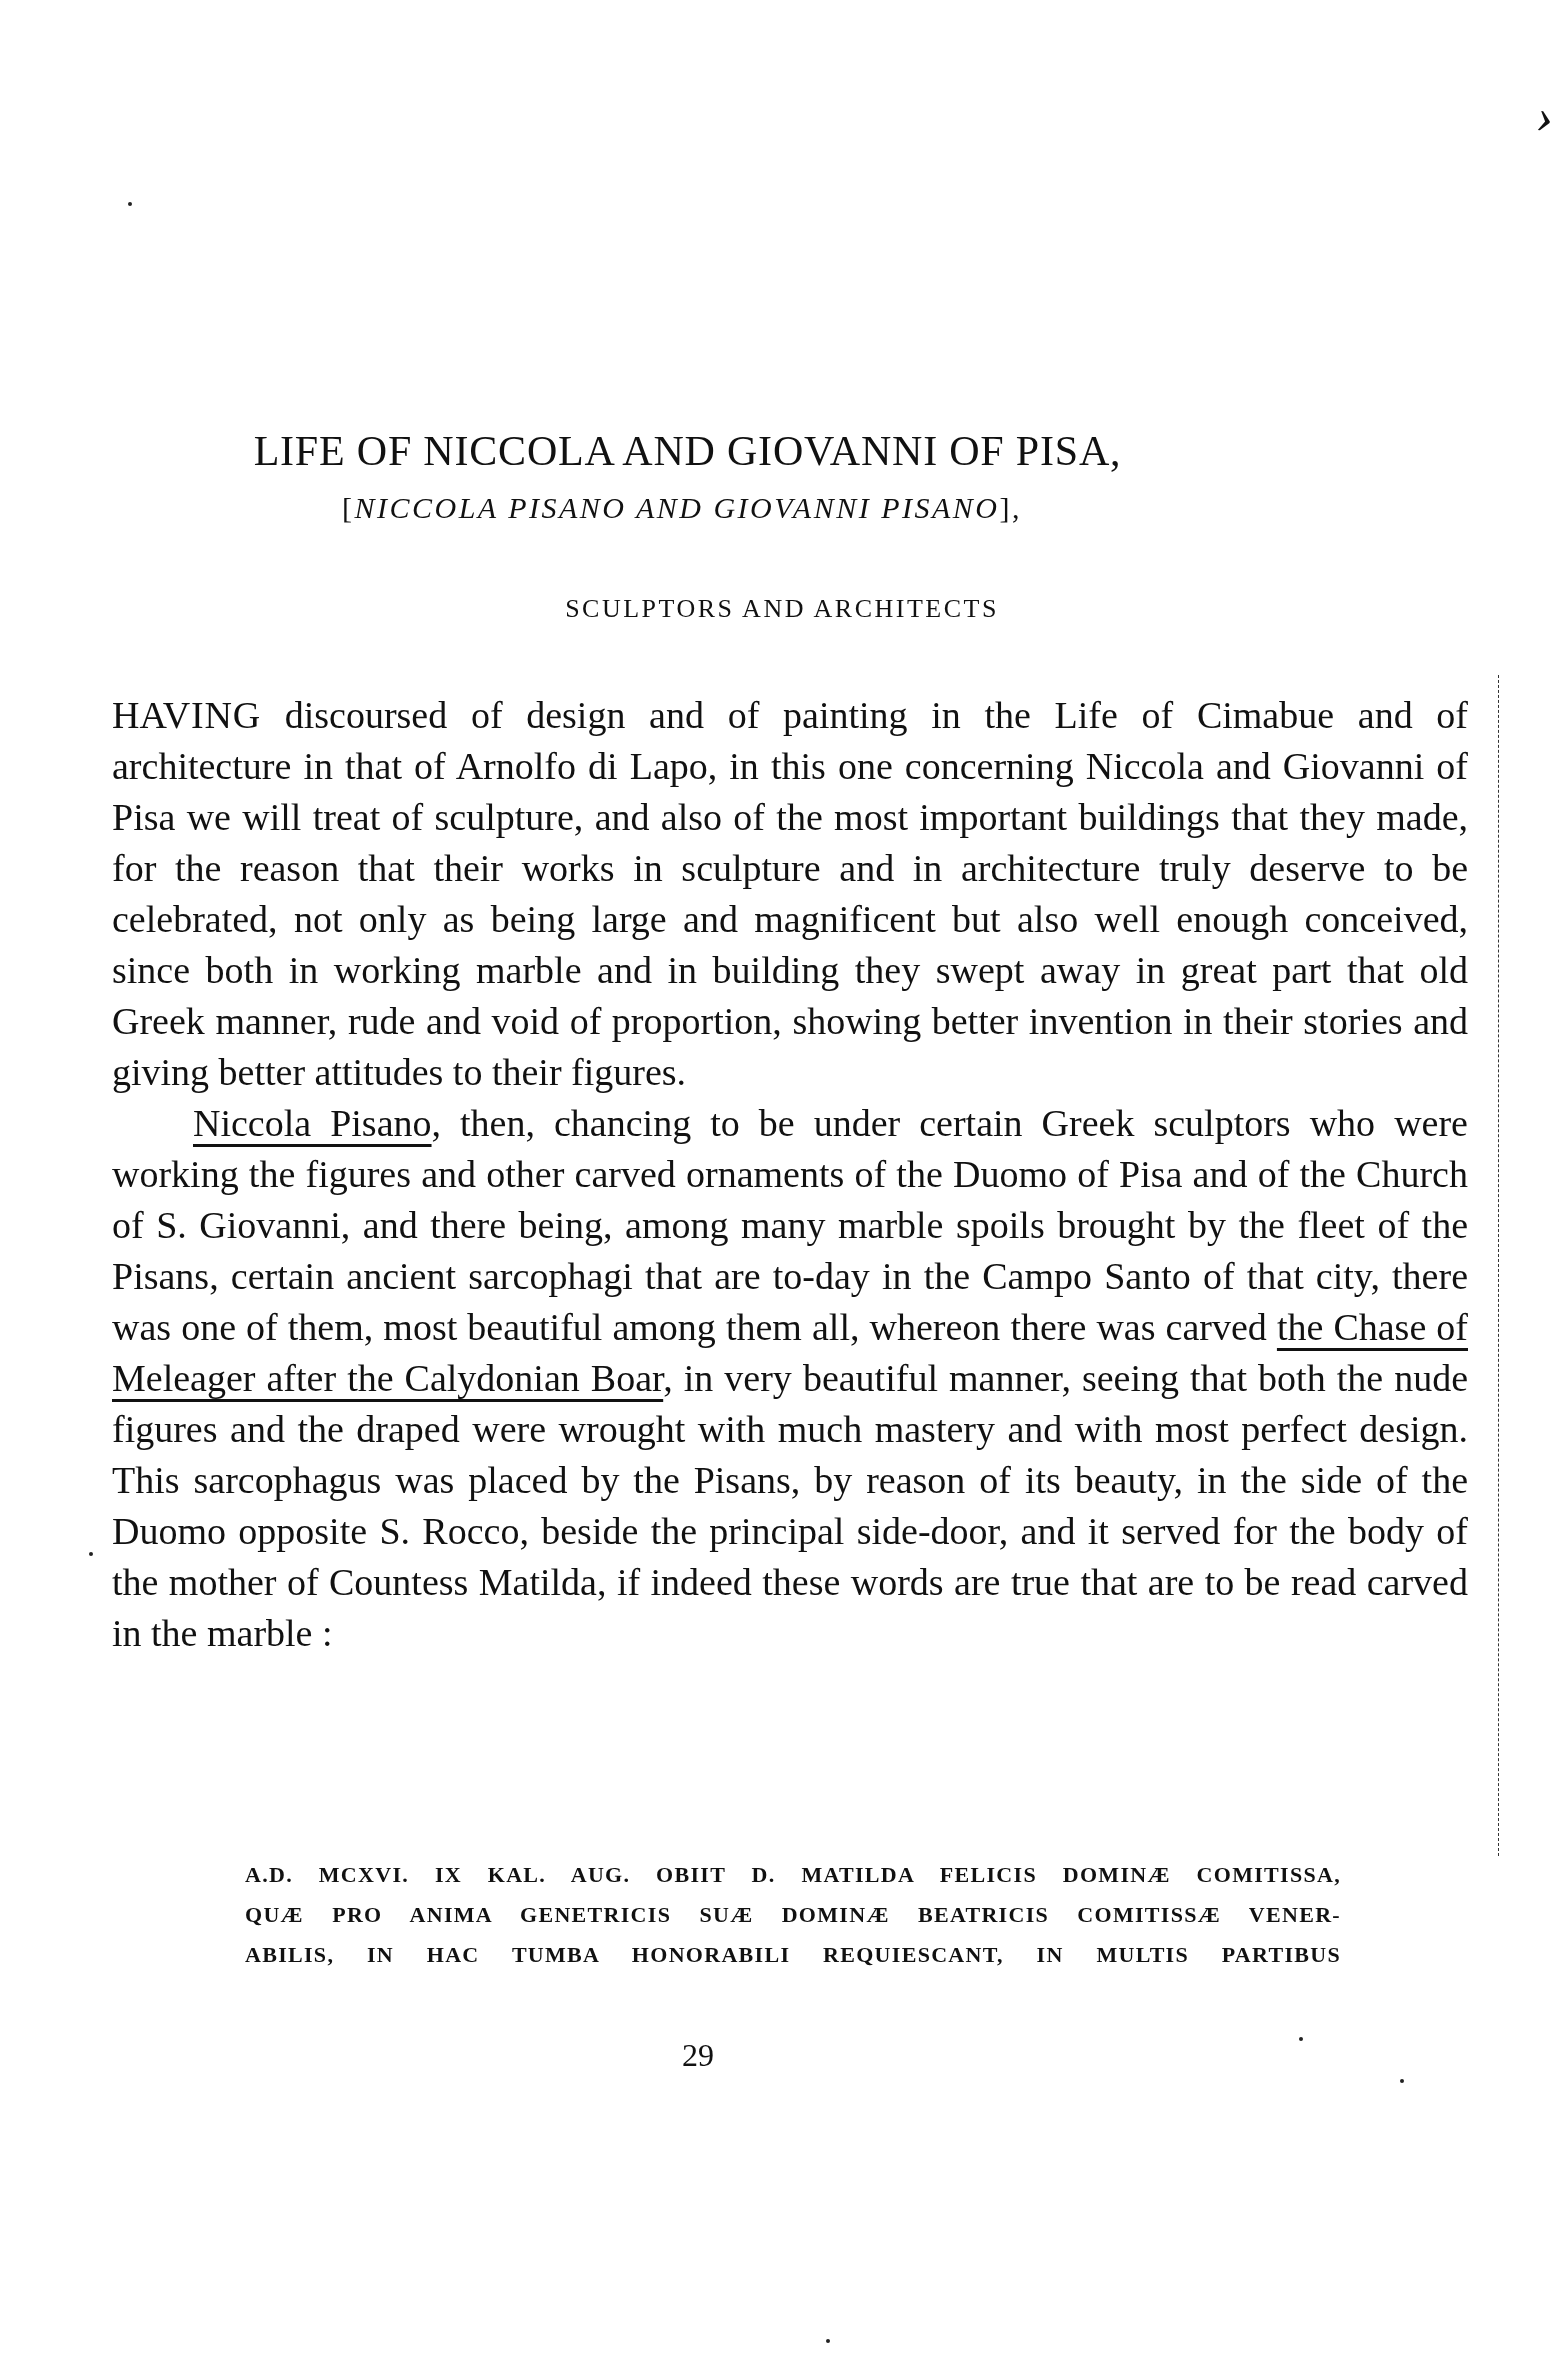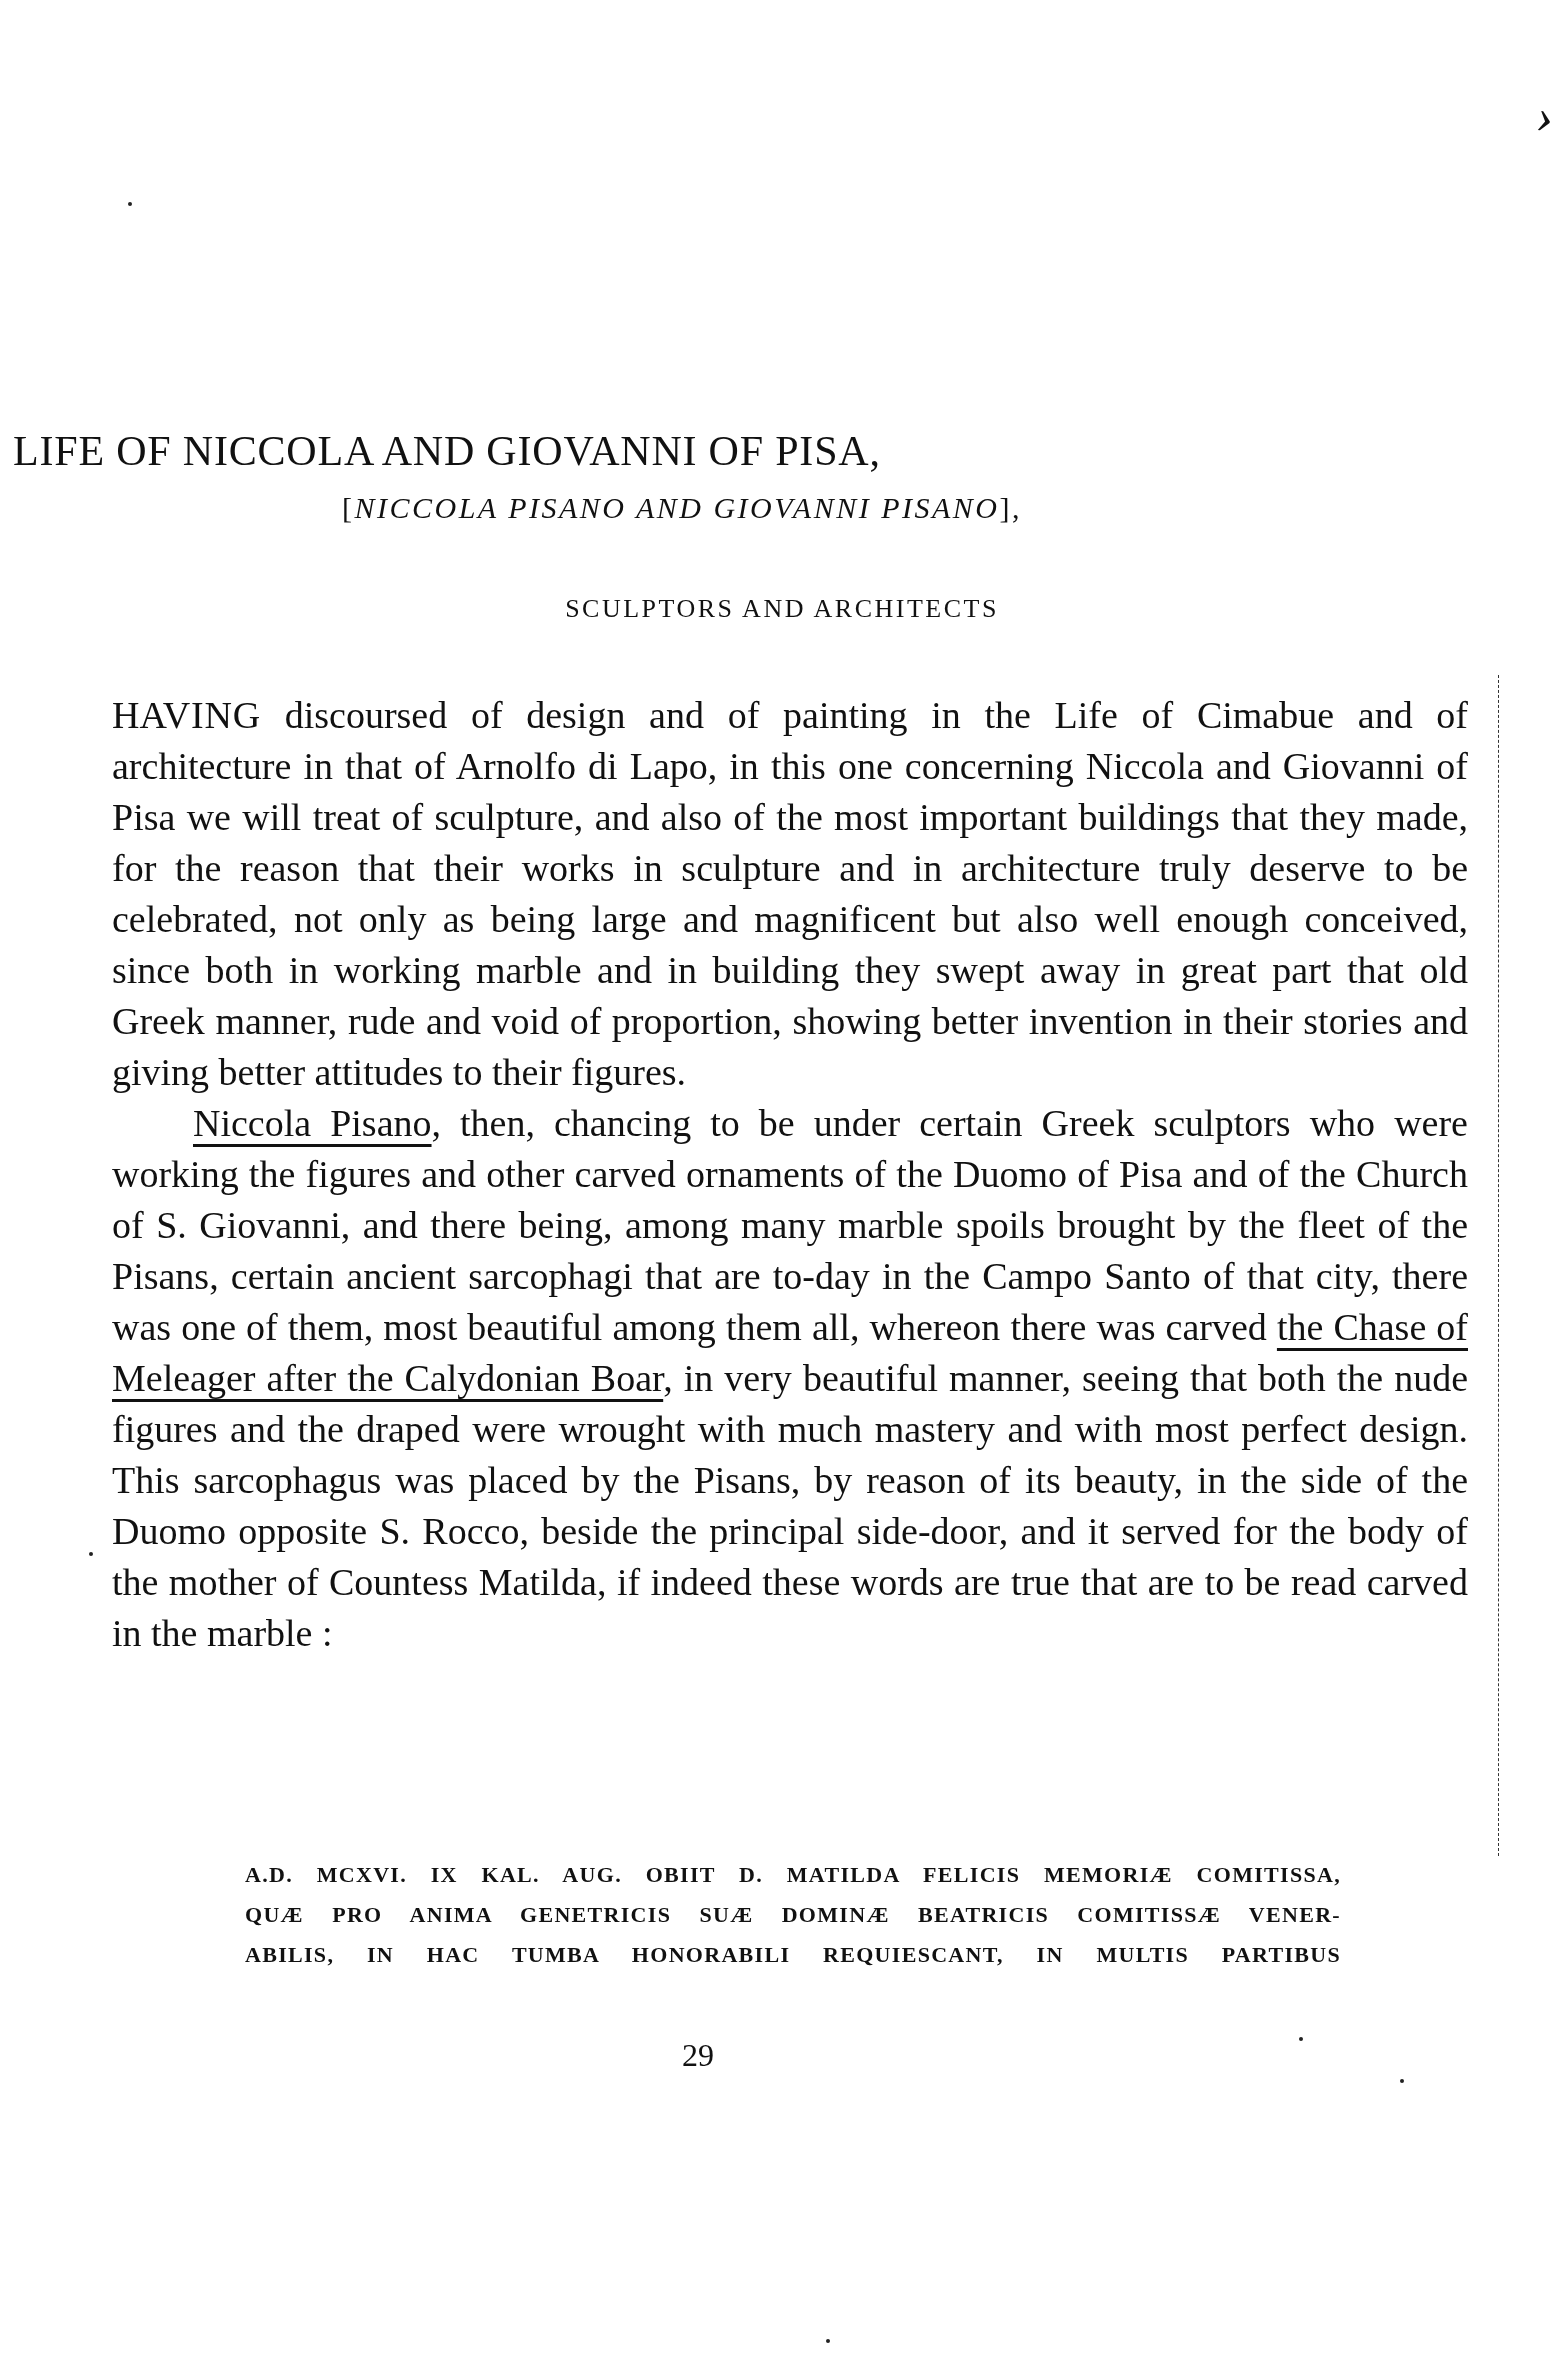--- a/index.html
+++ b/index.html
@@ -2,21 +2,21 @@
 <html style="font-size:13.5px"><head>
   <meta charset="utf-8">
   <style>
     html, body { margin: 0; padding: 0; background: #ffffff; }
     body {
       width: 1564px; height: 2366px; position: relative; overflow: hidden;
       font-family: "Liberation Serif", "DejaVu Serif", serif; color: #111;
     }
     .page { position: absolute; left: 0; top: 0; width: 1564px; height: 2366px; }
     .title {
-      position: absolute; left: 13px; width: 1371px; top: 426px; 
+      position: absolute; left: 2px; width: 1371px; top: 426px; text-align: center;
       font-size: 42px; letter-spacing: 0.8px; line-height: 51px;
     }
     .subtitle {
       position: absolute; left: 0; width: 1364px; top: 489px; text-align: center;
       font-size: 30px; font-style: italic; letter-spacing: 2.5px; line-height: 37px;
     }
     .subtitle .br { font-style: normal; }
     .caption {
       position: absolute; left: 0; width: 1564px; top: 592px; text-align: center;
       font-size: 26px; letter-spacing: 2.5px; line-height: 34px;
@@ -72,20 +72,20 @@
   <div class="caption">SCULPTORS AND ARCHITECTS</div>
 
   <div class="body">
     <p><span class="sc-cap">H</span><span class="sc">AVING</span><span> discoursed of design and of painting in the Life of Cimabue and of architecture in that of Arnolfo di Lapo, in this one concerning Niccola and Giovanni of Pisa we will treat of sculpture, and also of the most important buildings that they made, for the reason that their works in sculpture and in architecture truly deserve to be celebrated, not only as being large and magnificent but also well enough conceived, since both in working marble and in building they swept away in great part that old Greek manner, rude and void of proportion, showing better invention in their stories and giving better attitudes to their figures.</span></p>
     <p class="indent"><span class="ul">Niccola Pisano</span><span>, then, chancing to be under certain Greek sculptors who were working the figures and other carved ornaments of the Duomo of Pisa and of the Church of S. Giovanni, and there being, among many marble spoils brought by the fleet of the Pisans, certain ancient sarcophagi that are to-day in the Campo Santo of that city, there was one of them, most beautiful among them all, whereon there was carved </span><span class="ul">the Chase of Meleager after the Calydonian Boar</span><span>, in very beautiful manner, seeing that both the nude figures and the draped were wrought with much mastery and with most perfect design.  This sarcophagus was placed by the Pisans, by reason of its beauty, in the side of the Duomo opposite S. Rocco, beside the principal side-door, and it served for the body of the mother of Countess Matilda, if indeed these words are true that are to be read carved in the marble :</span></p>
   </div>
 
   <div class="margin-line"></div>
 
   <div class="inscription">
-    <div>A.D. MCXVI. IX KAL. AUG. OBIIT D. MATILDA FELICIS MEMORIÆ COMITISSA,</div>
+    <div>A.D. MCXVI. IX KAL. AUG. OBIIT D. MATILDA FELICIS DOMINÆ COMITISSA,</div>
     <div>QUÆ PRO ANIMA GENETRICIS SUÆ DOMINÆ BEATRICIS COMITISSÆ VENER-</div>
     <div>ABILIS, IN HAC TUMBA HONORABILI REQUIESCANT, IN MULTIS PARTIBUS</div>
   </div>
 
   <div class="pagenum">29</div>
 </div>
 
 
 </body></html>

